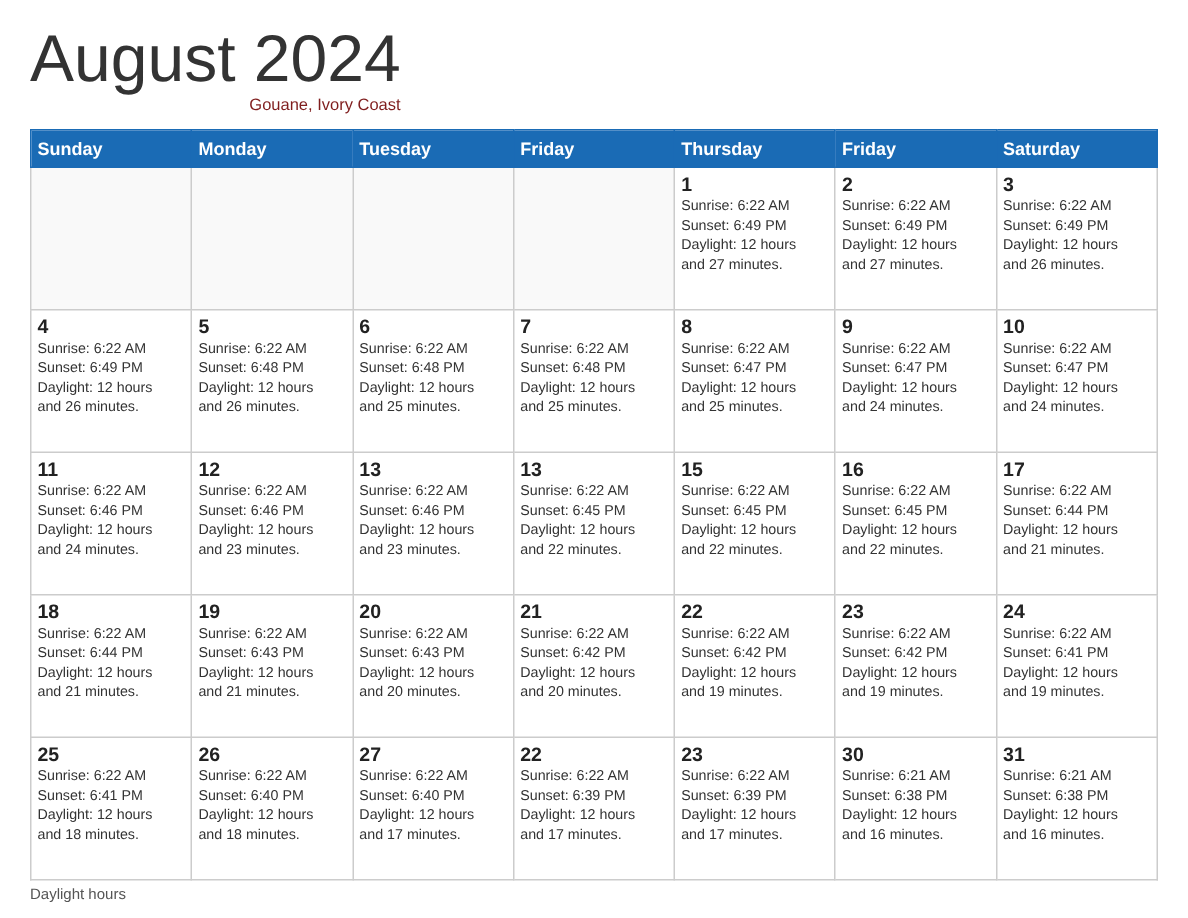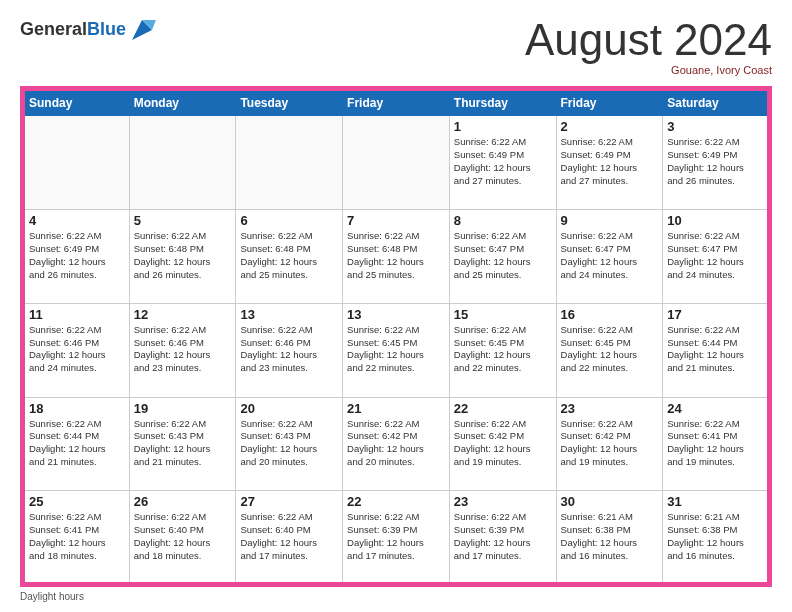--- a/index.html
+++ b/index.html
@@ -47,21 +47,21 @@
       font-weight: normal;
       color: #333;
       line-height: 1.1;
     }
     .location {
       font-size: 11px;
       color: #7f1d1d;
     }
     .calendar {
       flex: 1;
-      border: 5px solid #ec4899;
+      border: 1px solid #ec4899;
       border-collapse: collapse;
       width: 100%;
       table-layout: fixed;
     }
     .calendar th {
       background: #1a6bb5;
       color: #fff;
       font-size: 12px;
       font-weight: bold;
       padding: 5px 4px;
@@ -97,31 +97,20 @@
       color: #555;
       margin-top: 4px;
       text-align: left;
     }
   </style>
 </head>
 <body>
 
 <div class="page">
   <div class="header">
-    <div class="logo">
-      <div>
-        <div class="logo-text">
-          <span class="logo-general">General</span><span class="logo-blue">Blue</span>
-        </div>
-      </div>
-      <svg class="logo-icon" viewBox="0 0 28 28">
-        <polygon points="4,24 14,4 24,14" fill="#1a6bb5"></polygon>
-        <polygon points="14,4 24,14 28,4" fill="#5aabdf"></polygon>
-      </svg>
-    </div>
     <div class="title-block">
       <div class="month-title">August 2024</div>
       <div class="location">Gouane, Ivory Coast</div>
     </div>
   </div>
 
   <table class="calendar">
     <thead>
       <tr>
 

